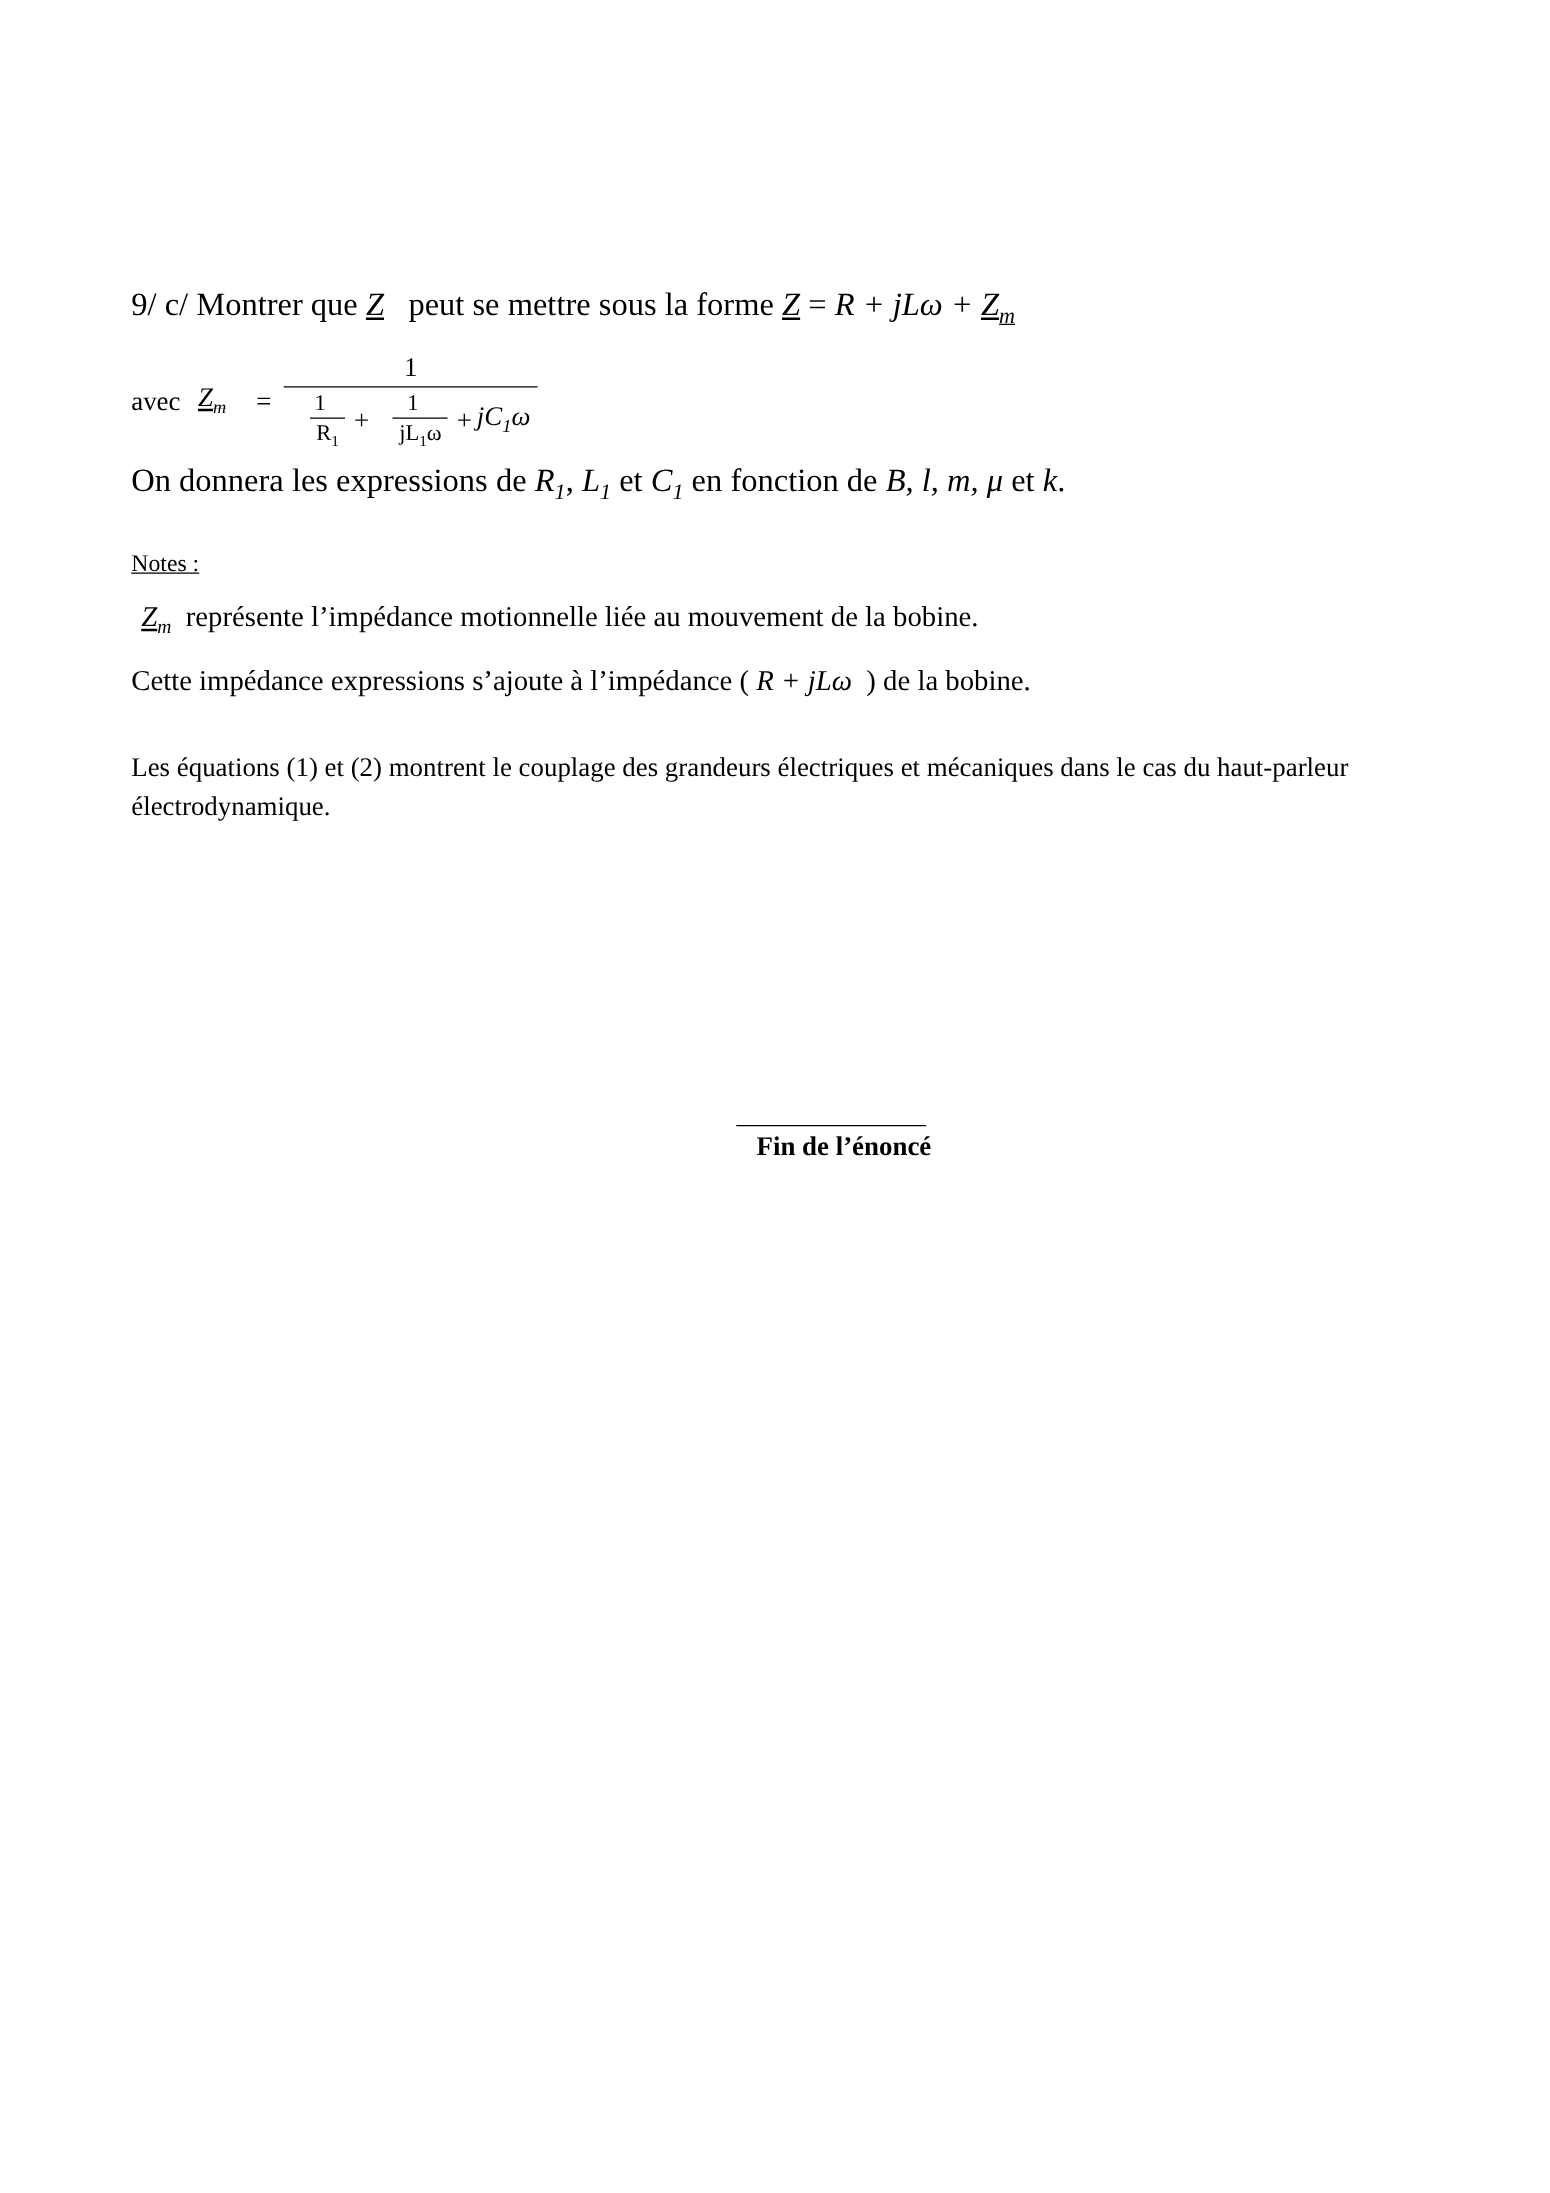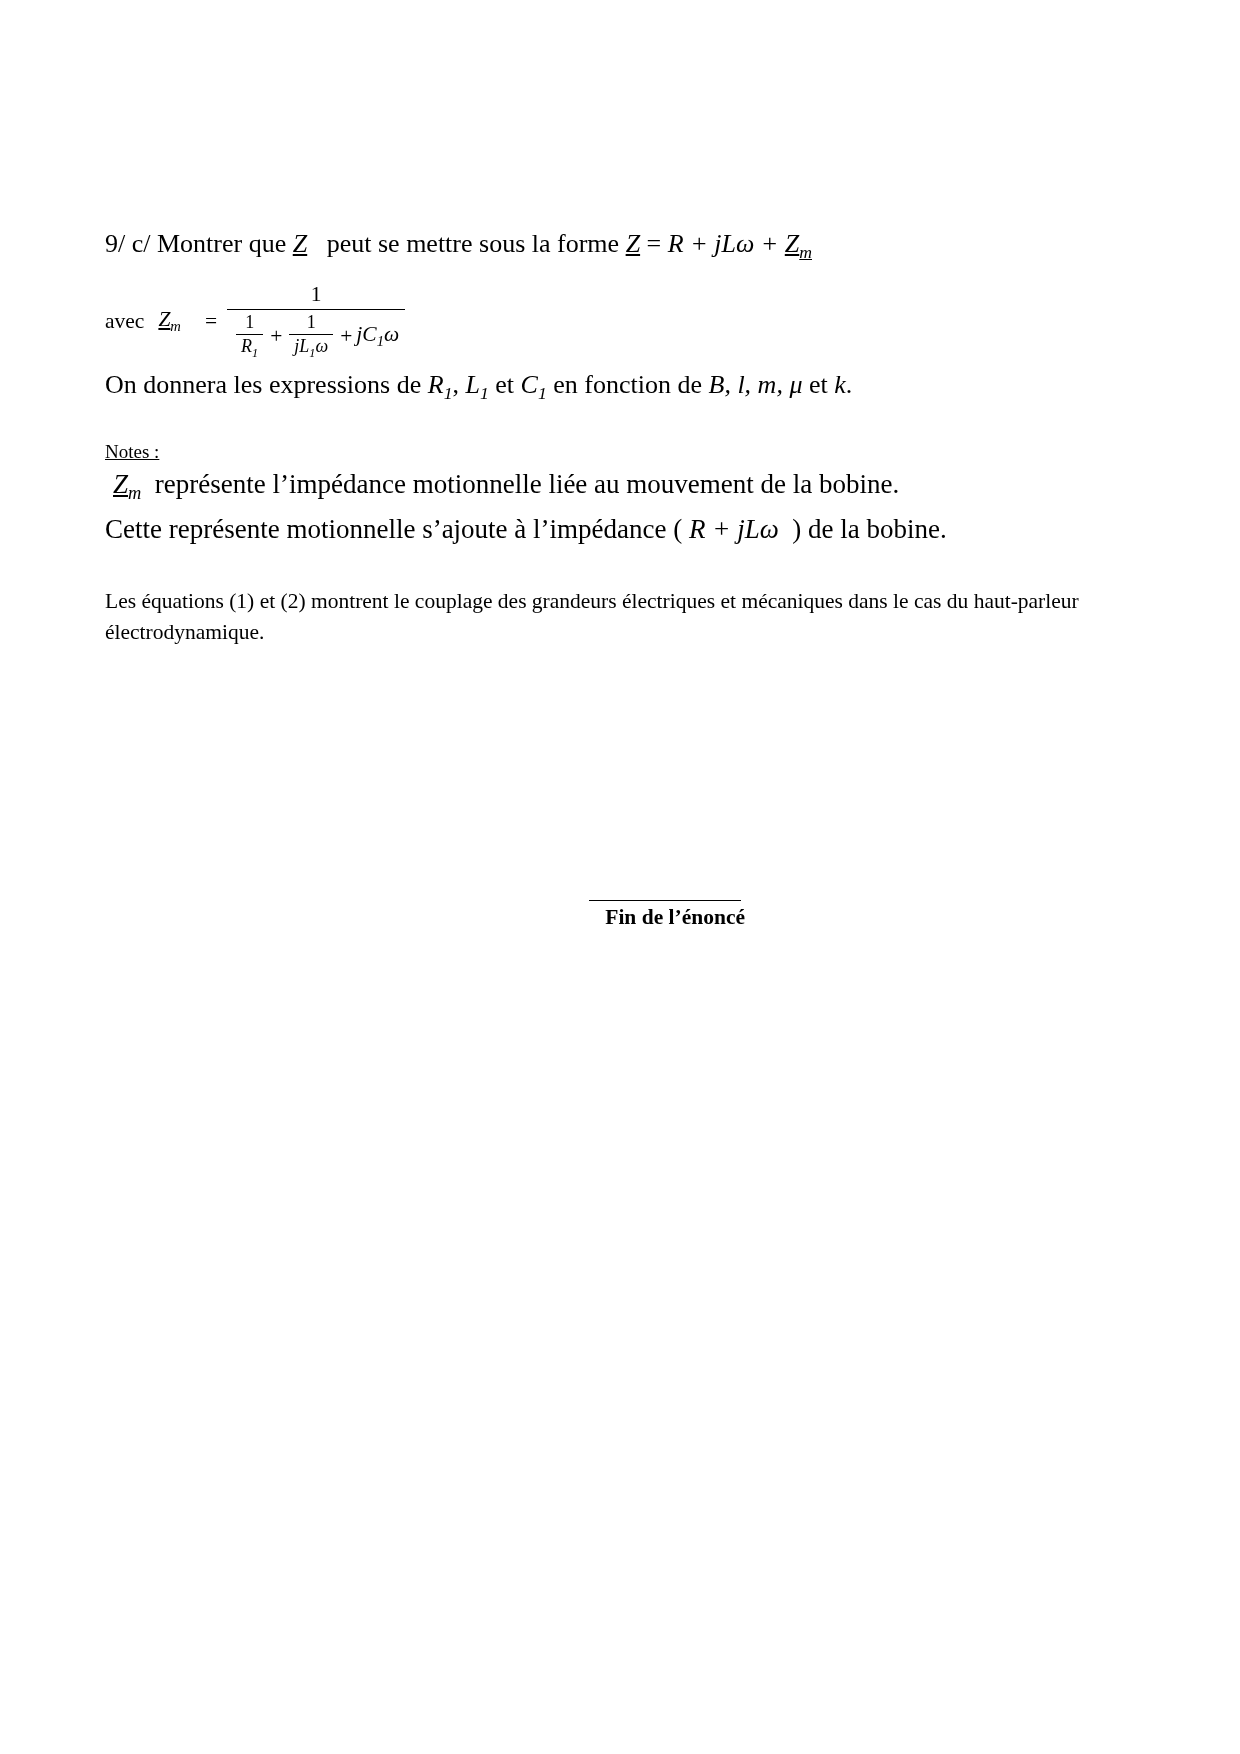--- a/index.html
+++ b/index.html
@@ -87,32 +87,32 @@
     vertical-align: middle;
     font-size: 18px;
     margin: 0 3px;
   }
   .minifrac > .mnum {
     padding: 0 5px 1px 5px;
   }
   .minifrac > .mden {
     padding: 1px 5px 0 5px;
     border-top: 1.2px solid #000;
-    font-style: italic;
+    margin-left: 12px;
   }
   .op { margin: 0 4px; }
 
   .notes-title {
     margin-top: 34px;
     font-size: 19px;
   }
   .note-line {
-    font-size: 27px;
+    font-size: 23px;
     line-height: 1.5;
-    margin-top: 1px;
+    margin-top: 14px;
   }
   .note-indent { padding-left: 8px; }
 
   .final-para {
     margin-top: 36px;
     font-size: 21.5px;
     line-height: 1.45;
     width: 1000px;
   }
 
@@ -188,21 +188,21 @@
     <div class="notes-title">
       <span class="u">Notes :</span>
     </div>
 
     <div class="note-line note-indent">
       <span class="u it"><span>Z</span><span class="sub">m</span></span>
       &nbsp;<span>représente l’impédance motionnelle liée au mouvement de la bobine.</span>
     </div>
 
     <div class="note-line">
-      <span>Cette représente motionnelle s’ajoute à l’impédance (</span>
+      <span>Cette impédance expressions s’ajoute à l’impédance (</span>
       <span class="it">R +  jLω</span>
       &nbsp;<span>) de la bobine.</span>
     </div>
 
     <div class="final-para para">Les équations (1) et (2) montrent le couplage des grandeurs électriques et mécaniques dans le cas du haut-parleur électrodynamique.</div>
 
     <div class="end-block">
       <div class="end-rule"></div>
       <div class="end-text">Fin de l’énoncé</div>
     </div>

